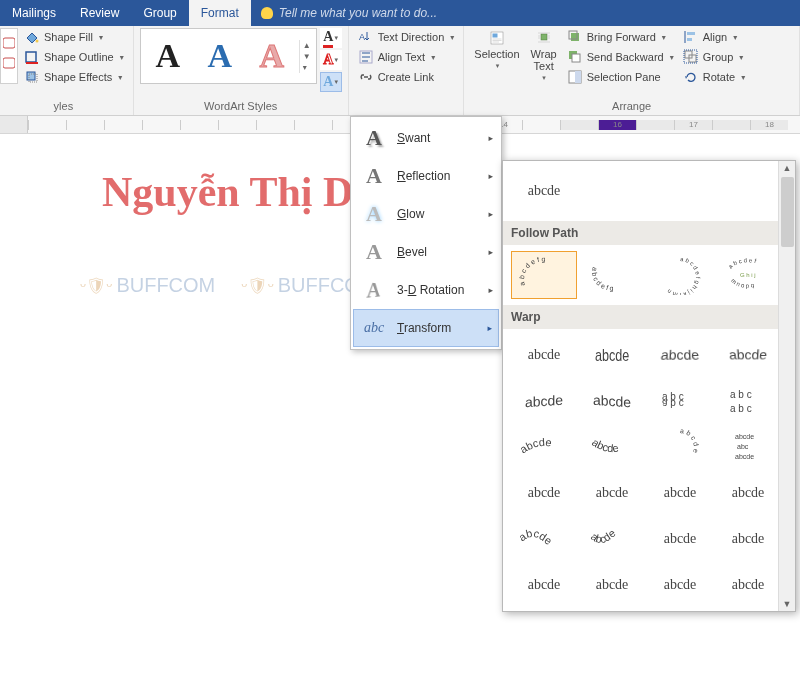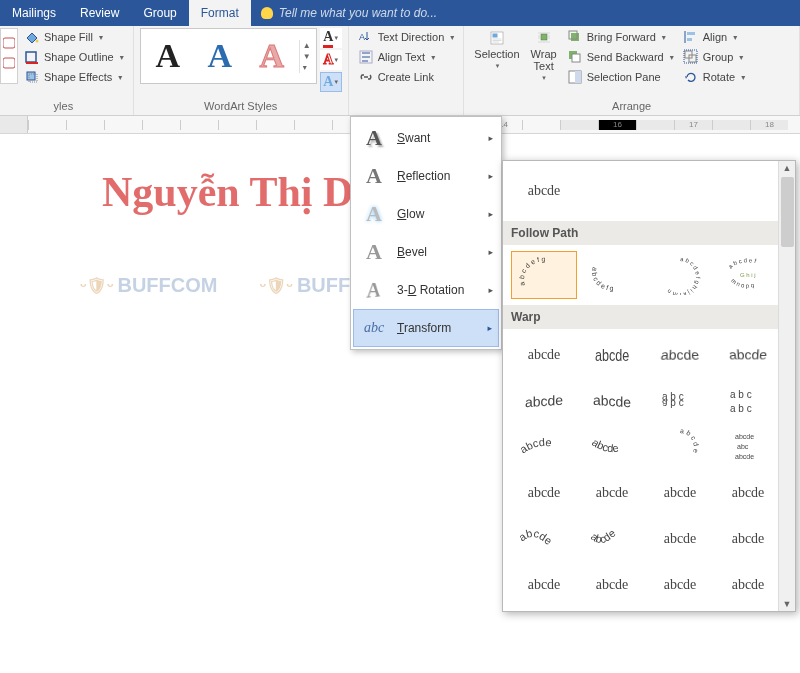--- a/index.html
+++ b/index.html
@@ -40,21 +40,21 @@
 .tri { font-size: 7px; color: #666; margin-left: 1px; }
 
 
 .ruler { height: 18px; background: #f7f7f7; border-bottom: 1px solid #d6d6d6; position: relative; font-size: 8px; color: #888; display:flex; align-items:center; overflow:hidden; }
 .ruler .tick { position:relative; width: 38px; text-align:center; border-left:1px solid #ccc; height:10px; line-height:10px;}
 .ruler-left { width: 28px; background:#e9e9e9; border-right:1px solid #ccc; height:100%;}
 
 
 .doc { position: relative; background: #fff; height: calc(100% - 26px - 90px - 18px); }
 .wordart-text { position: absolute; left: 102px; top: 34px; font-family: "Times New Roman", serif; font-size: 42px; font-weight: bold; color: #e26c6c; }
-.watermark { position:absolute; left:80px; top:140px; opacity:0.35; font-size:20px; color:#5a7fb0; display:flex; gap:42px; font-weight:bold;}
+.watermark { position:absolute; left:80px; top:140px; opacity:0.35; font-size:20px; color:#5a7fb0; display:flex; gap:26px; font-weight:normal;}
 .watermark .wmi { display:flex; align-items:center; gap:4px; }
 .horns { font-size:16px; color:#c98a3a; }
 
 
 .menu { position: absolute; left: 350px; top: 116px; width: 152px; background: #fff; border: 1px solid #c0c0c0; box-shadow: 2px 2px 6px rgba(0,0,0,0.25); padding: 2px; z-index: 50; }
 .menu-item { display: flex; align-items: center; gap: 10px; padding: 6px 8px; font-size: 12px; color: #333; cursor: pointer; position:relative;}
 .menu-item .mi-icon { width: 26px; height: 26px; display:flex; align-items:center; justify-content:center; font-family:"Times New Roman",serif; font-size:22px; font-weight:bold; color:#888;}
 .menu-item .mi-icon.abc { font-size: 14px; font-style: italic; color:#4a6fa5; font-weight:normal;}
 .menu-item.hover { background: #cde0f7; border:1px solid #9cbce8; padding:5px 7px;}
 .menu-item .arrow { position:absolute; right:6px; font-size:9px; color:#555;}
@@ -317,21 +317,21 @@
       <div class="tick"></div>
       <div class="tick"></div>
       <div class="tick"></div>
     <div class="tick"></div>
       <div class="tick"></div>
       <div class="tick"></div>
       <div class="tick"></div>
     <div class="tick">14</div>
       <div class="tick"></div>
     <div class="tick" style="background:#e9e9e9;"></div>
-    <div class="tick" style="background:#000000;">16</div>
+    <div class="tick" style="background:#4c1d95;">16</div>
     <div class="tick" style="background:#e9e9e9;"></div>
     <div class="tick" style="background:#e9e9e9;">17</div>
     <div class="tick" style="background:#e9e9e9;"></div>
     <div class="tick" style="background:#e9e9e9;">18</div>
   </div>
 </div>
 
 <div class="doc">
   <div class="wordart-text">Nguyễn Thị D</div>
   <div class="watermark">

